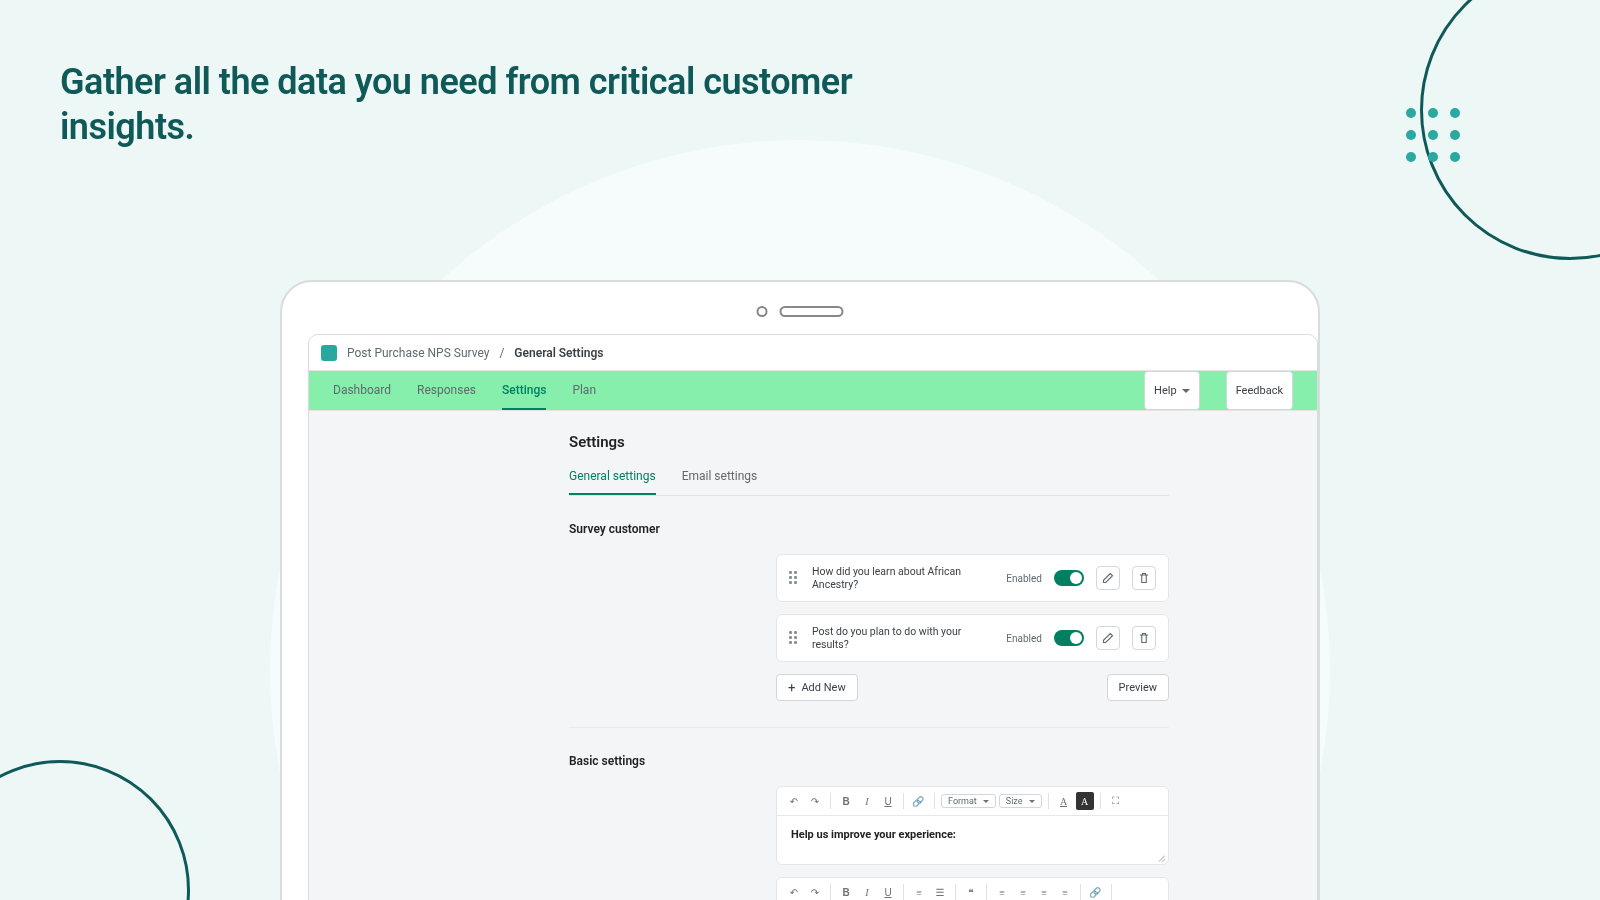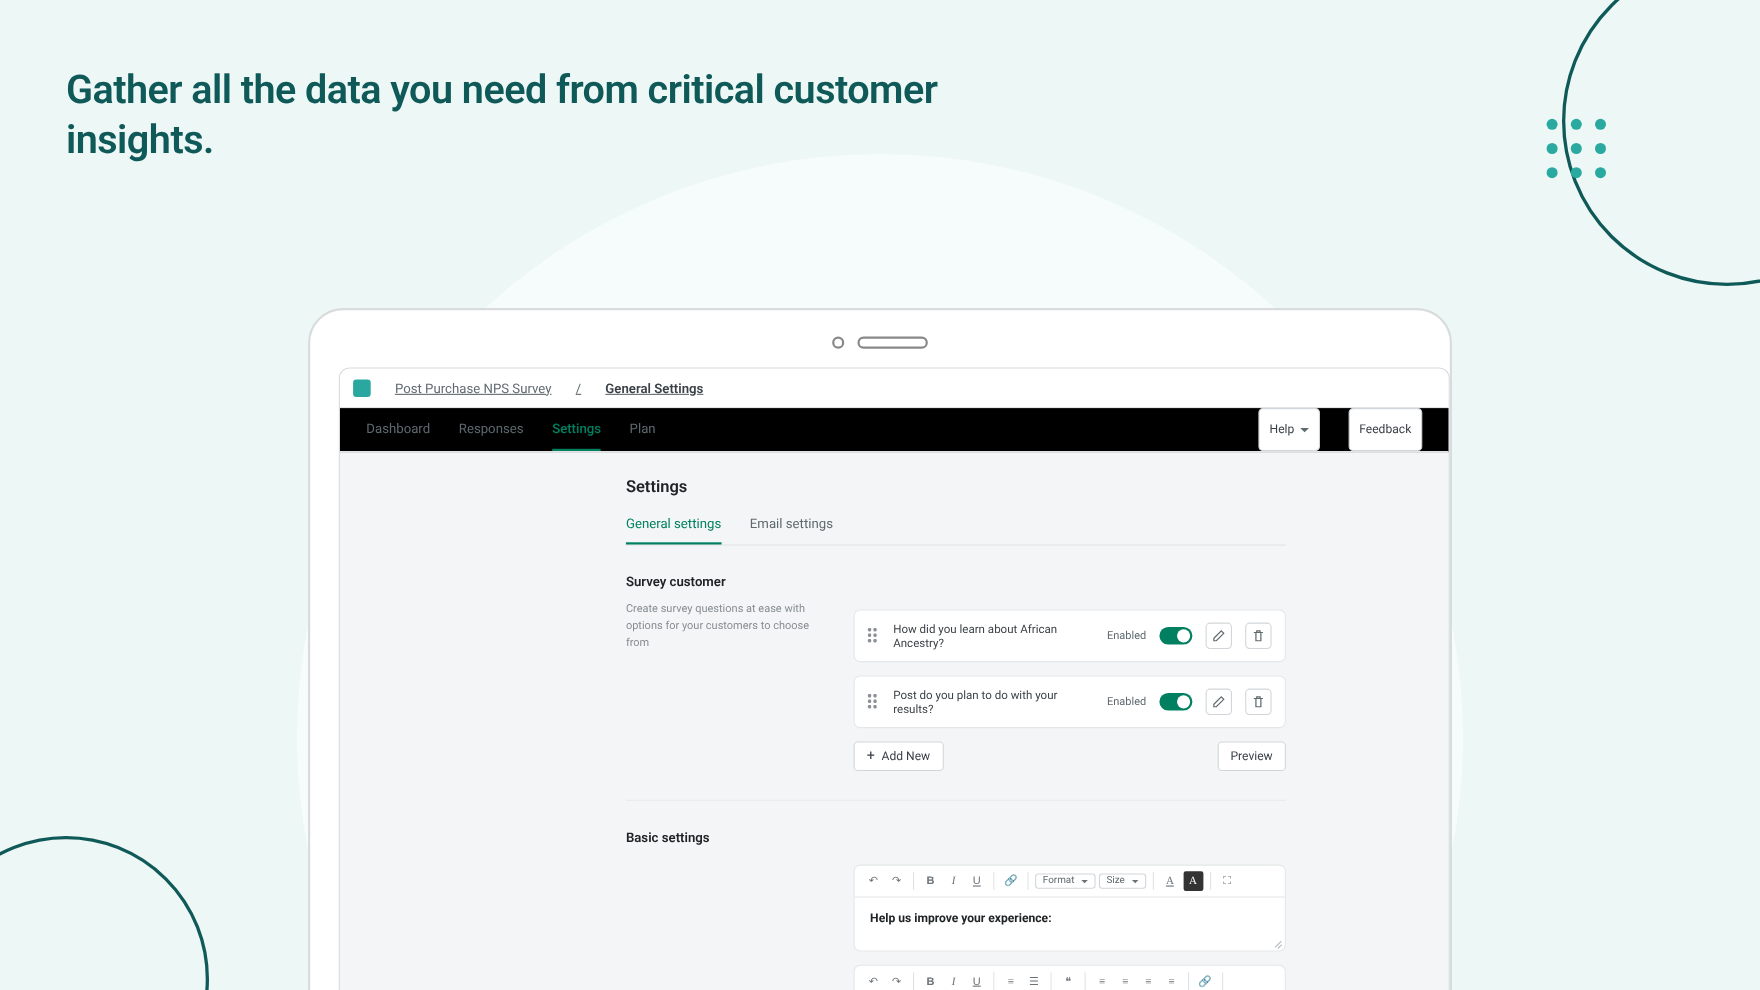--- a/index.html
+++ b/index.html
@@ -16,25 +16,25 @@
 .headline { position:absolute; left:60px; top:60px; font-size:36px; font-weight:600; color:#0f5a58; line-height:1.25; max-width:900px; letter-spacing:-0.5px; z-index:2; }
 
 
 .device { position:absolute; left:50%; top:280px; transform:translateX(-50%); width:1040px; height:640px; background:#fff; border:2px solid #d8dcdc; border-radius:32px 32px 0 0; z-index:1; }
 .camera { position:absolute; top:24px; left:50%; transform:translateX(-50%); display:flex; align-items:center; gap:12px; }
 .cam-dot { width:11px; height:11px; border:2px solid #888; border-radius:50%; }
 .cam-bar { width:64px; height:11px; border:2px solid #888; border-radius:8px; }
 
 
 .screen { position:absolute; top:52px; left:26px; right:0; bottom:0; background:#f4f5f6; border:1px solid #d8dcdc; border-radius:10px 10px 0 0; overflow:hidden; }
-.appbar { height:36px; background:#fff; border-bottom:1px solid #e2e4e6; display:flex; align-items:center; padding:0 12px; gap:22px; font-size:12px; color:#5f6a6f;text-decoration:underline; }
+.appbar { height:36px; background:#fff; border-bottom:1px solid #e2e4e6; display:flex; align-items:center; padding:0 12px; gap:10px; font-size:12px; color:#5f6a6f; }
 .app-logo { width:16px; height:16px; background:#2aa89f; border-radius:3px; }
 .crumb-strong { color:#3a4146; font-weight:600; }
 
-.tabs { height:40px; background:#000000; border-bottom:1px solid #e2e4e6; display:flex; align-items:center; padding:0 24px; gap:26px; font-size:12px; }
+.tabs { height:40px; background:#86efac; border-bottom:1px solid #e2e4e6; display:flex; align-items:center; padding:0 24px; gap:26px; font-size:12px; }
 .tab { color:#5f6a6f; cursor:pointer; height:100%; display:flex; align-items:center; border-bottom:2px solid transparent; }
 .tab.active { color:#008060; border-bottom-color:#008060; font-weight:500; }
 .tabs .spacer { flex:1; }
 .btn-light { background:#fff; border:1px solid #d2d6da; border-radius:4px; padding:12px 9px; font-size:11px; color:#3a4146; display:flex; align-items:center; gap:5px; cursor:pointer; }
 .caret { width:0;height:0;border-left:4px solid transparent;border-right:4px solid transparent;border-top:4px solid #5f6a6f; }
 
 .content { padding:22px 0 0 260px; }
 .page-title { font-size:15px; font-weight:600; color:#202326; margin-bottom:18px; }
 .subtabs { display:flex; gap:26px; border-bottom:1px solid #e2e4e6; font-size:12px; width:600px; }
 .subtab { padding:0 0 10px 0; color:#5f6a6f; cursor:pointer; border-bottom:2px solid transparent; }
@@ -132,21 +132,20 @@
       <div class="page-title">Settings</div>
 
       <div class="subtabs">
         <div class="subtab active">General settings</div>
         <div class="subtab">Email settings</div>
       </div>
 
       <div class="section">
         <div class="sec-left">
           <div class="sec-title">Survey customer</div>
-          <div class="sec-desc">Create survey questions at ease with options for your customers to choose from</div>
         </div>
         <div class="sec-right">
           <div class="card">
             <div class="drag">
                 <span></span>
                 <span></span>
                 <span></span>
                 <span></span>
                 <span></span>
                 <span></span>

